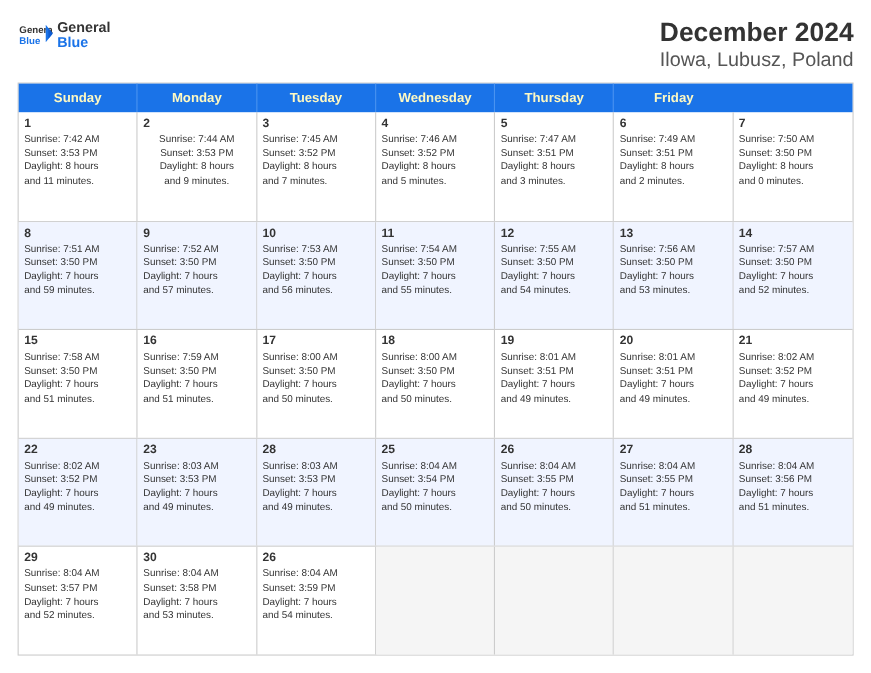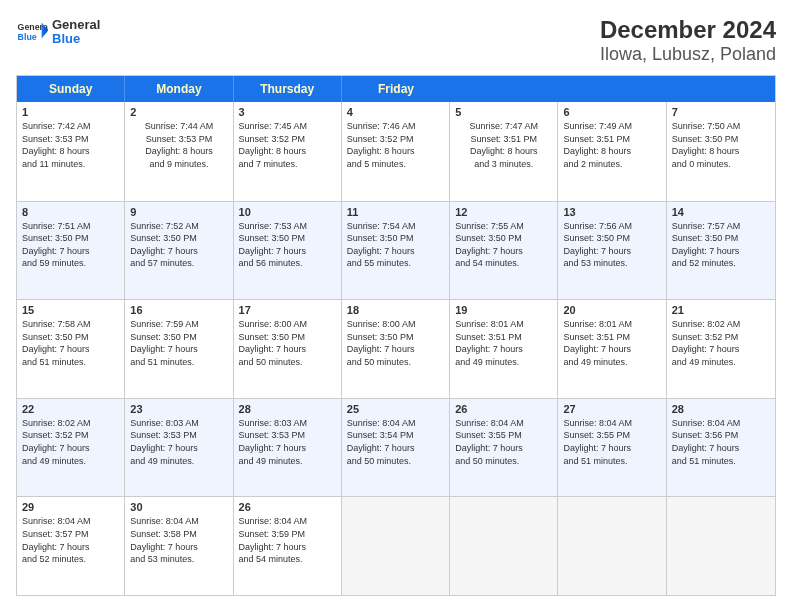--- a/index.html
+++ b/index.html
@@ -117,20 +117,22 @@
     <div class="title-block">
       <div class="month-title">December 2024</div>
       <div class="subtitle">Ilowa, Lubusz, Poland</div>
     </div>
   </div>
 
   <div class="calendar">
     <div class="day-headers" id="day-headers-container">
         <div class="day-header">Sunday</div>
         <div class="day-header">Monday</div>
+        <div class="day-header">Tuesday</div>
+        <div class="day-header">Wednesday</div>
         <div class="day-header">Thursday</div>
         <div class="day-header">Friday</div>
       </div>
     <div class="calendar-grid" id="calendar-grid-container">
         <div class="calendar-row">
           <div class="day-cell">
             <div class="day-num">1</div>
             <div class="day-info" style="white-space: pre-line;">Sunrise: 7:42 AM
 Sunset: 3:53 PM
 Daylight: 8 hours
@@ -152,21 +154,21 @@
           </div>
           <div class="day-cell">
             <div class="day-num">4</div>
             <div class="day-info" style="white-space: pre-line;">Sunrise: 7:46 AM
 Sunset: 3:52 PM
 Daylight: 8 hours
 and 5 minutes.</div>
           </div>
           <div class="day-cell">
             <div class="day-num">5</div>
-            <div class="day-info" style="white-space: pre-line; text-align: center;">Sunrise: 7:47 AM
+            <div class="day-info" style="white-space: pre-line;">Sunrise: 7:47 AM
 Sunset: 3:51 PM
 Daylight: 8 hours
 and 3 minutes.</div>
           </div>
           <div class="day-cell">
             <div class="day-num">6</div>
             <div class="day-info" style="white-space: pre-line;">Sunrise: 7:49 AM
 Sunset: 3:51 PM
 Daylight: 8 hours
 and 2 minutes.</div>

